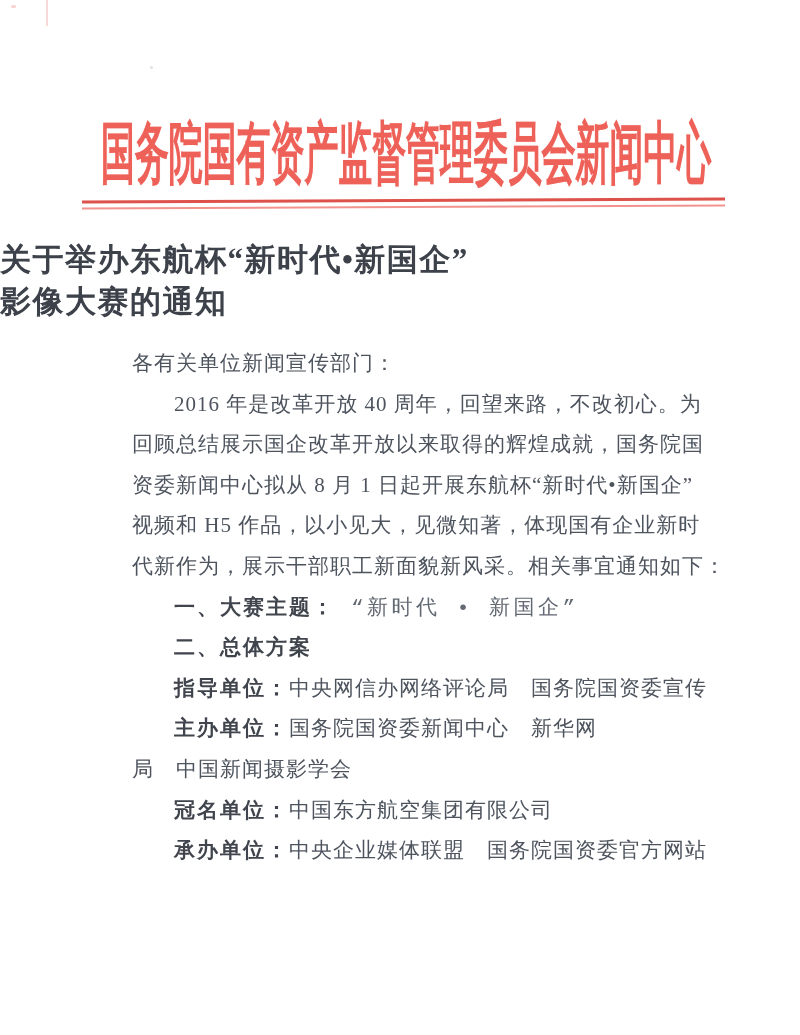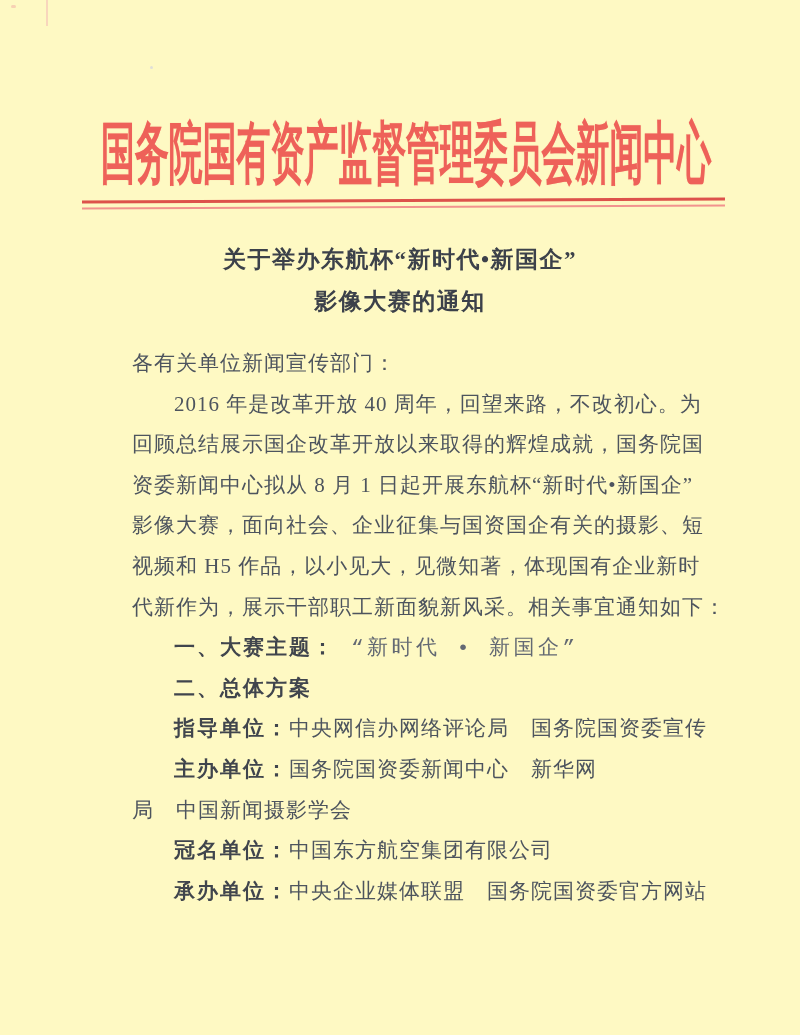--- a/index.html
+++ b/index.html
@@ -4,21 +4,21 @@
 <style>
   html,body{margin:0;padding:0;}
   body{
     background:#e9e9e9;
     font-family:"Liberation Serif","DejaVu Serif",serif;
   }
   .page{
     position:relative;
     width:800px;height:1035px;
     margin:0 auto;
-    background:#fef9c3;
+    background:#ffffff;
     overflow:hidden;
   }
 
   
   .artifact{position:absolute;pointer-events:none;}
   .artifact-vline{left:46px;top:0;width:2px;height:26px;background:#f3b9b6;opacity:.55;}
   .artifact-speck1{left:11px;top:5px;width:5px;height:3px;background:#f2aaa6;opacity:.5;border-radius:2px;}
   .artifact-speck2{left:150px;top:66px;width:3px;height:3px;background:#d8d8dc;opacity:.8;border-radius:50%;}
 
   
@@ -40,23 +40,23 @@
   .masthead-rules{
     position:absolute;left:82px;top:199px;width:643px;
     transform:rotate(-0.25deg);
   }
   .rule-thick{height:3px;background:#dd524b;}
   .rule-thin{height:2px;background:#f2938e;margin-top:4px;}
 
   
   .doc-title{
     position:absolute;left:0;top:239px;width:800px;
-    text-align:center;
+    text-align:left;
     font-weight:bold;
-    font-size:23px;
+    font-size:31px;
     line-height:42px;
     color:#3c414a;
     letter-spacing:1.5px;
   }
 
   
   .doc-body{
     position:absolute;left:132px;top:350px;width:570px;
     font-size:21px;
     color:#4d545e;
@@ -102,21 +102,20 @@
   <div class="doc-title">
     <div>关于举办东航杯“新时代•新国企”</div>
     <div>影像大赛的通知</div>
   </div>
 
   <div class="doc-body" id="doc-body">
       <div class="line"><span class="seg-regular">各有关单位新闻宣传部门：</span></div>
       <div class="line indent"><span class="seg-regular">2016 年是改革开放 40 周年，回望来路，不改初心。为</span></div>
       <div class="line"><span class="seg-regular">回顾总结展示国企改革开放以来取得的辉煌成就，国务院国</span></div>
       <div class="line"><span class="seg-regular">资委新闻中心拟从 8 月 1 日起开展东航杯“新时代•新国企”</span></div>
-      <div class="line"><span class="seg-regular">影像大赛，面向社会、企业征集与国资国企有关的摄影、短</span></div>
       <div class="line"><span class="seg-regular">视频和 H5 作品，以小见大，见微知著，体现国有企业新时</span></div>
       <div class="line"><span class="seg-regular">代新作为，展示干部职工新面貌新风采。相关事宜通知如下：</span></div>
       <div class="line indent"><span class="seg-bold">一、大赛主题：</span><span class="seg-quoted">“新时代 • 新国企”</span></div>
       <div class="line indent"><span class="seg-bold">二、总体方案</span></div>
       <div class="line indent"><span class="seg-bold">指导单位：</span><span class="seg-regular">中央网信办网络评论局　国务院国资委宣传</span></div>
       <div class="line indent"><span class="seg-bold">主办单位：</span><span class="seg-regular">国务院国资委新闻中心　新华网</span></div>
       <div class="line"><span class="seg-regular">局　中国新闻摄影学会</span></div>
       <div class="line indent"><span class="seg-bold">冠名单位：</span><span class="seg-regular">中国东方航空集团有限公司</span></div>
       <div class="line indent"><span class="seg-bold">承办单位：</span><span class="seg-regular">中央企业媒体联盟　国务院国资委官方网站</span></div>
     </div>

